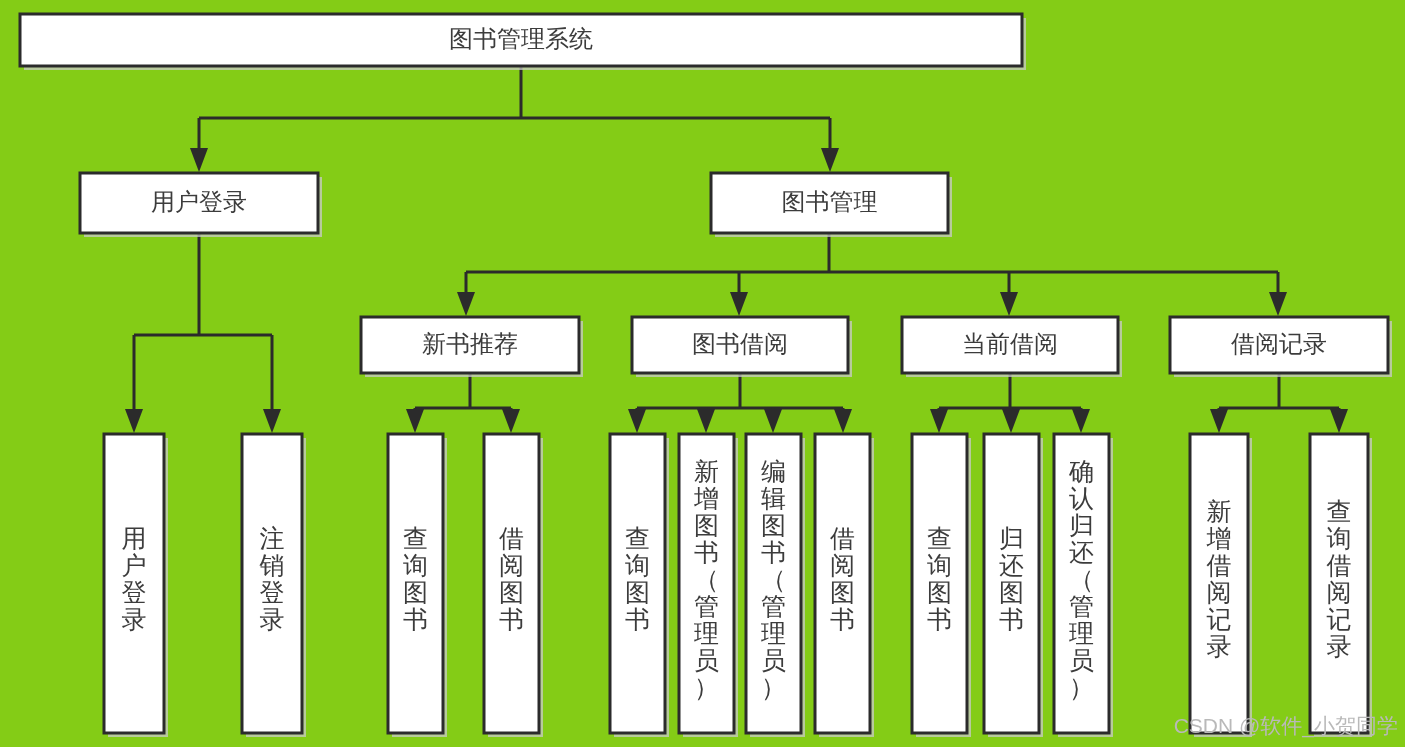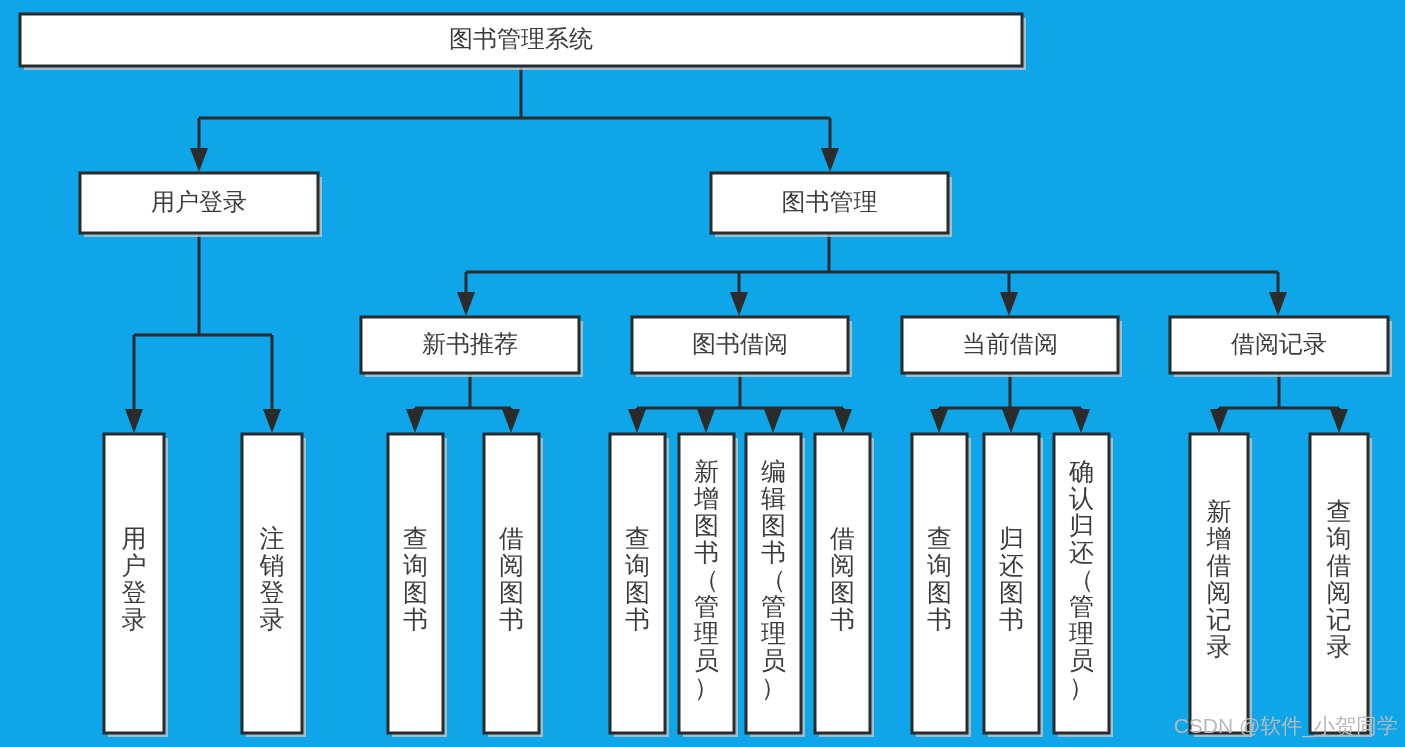--- a/index.html
+++ b/index.html
@@ -7,21 +7,21 @@
     padding: 0;
     background: #ffffff;
   }
   body {
     font-family: "Liberation Sans", "DejaVu Sans", sans-serif;
   }
   #diagram-root {
     position: relative;
     width: 1405px;
     height: 747px;
-    background: #0ea5e9;
+    background: #84cc16;
     overflow: hidden;
   }
   svg#flowchart {
     position: absolute;
     top: 0;
     left: 0;
     width: 1405px;
     height: 747px;
     display: block;
   }

